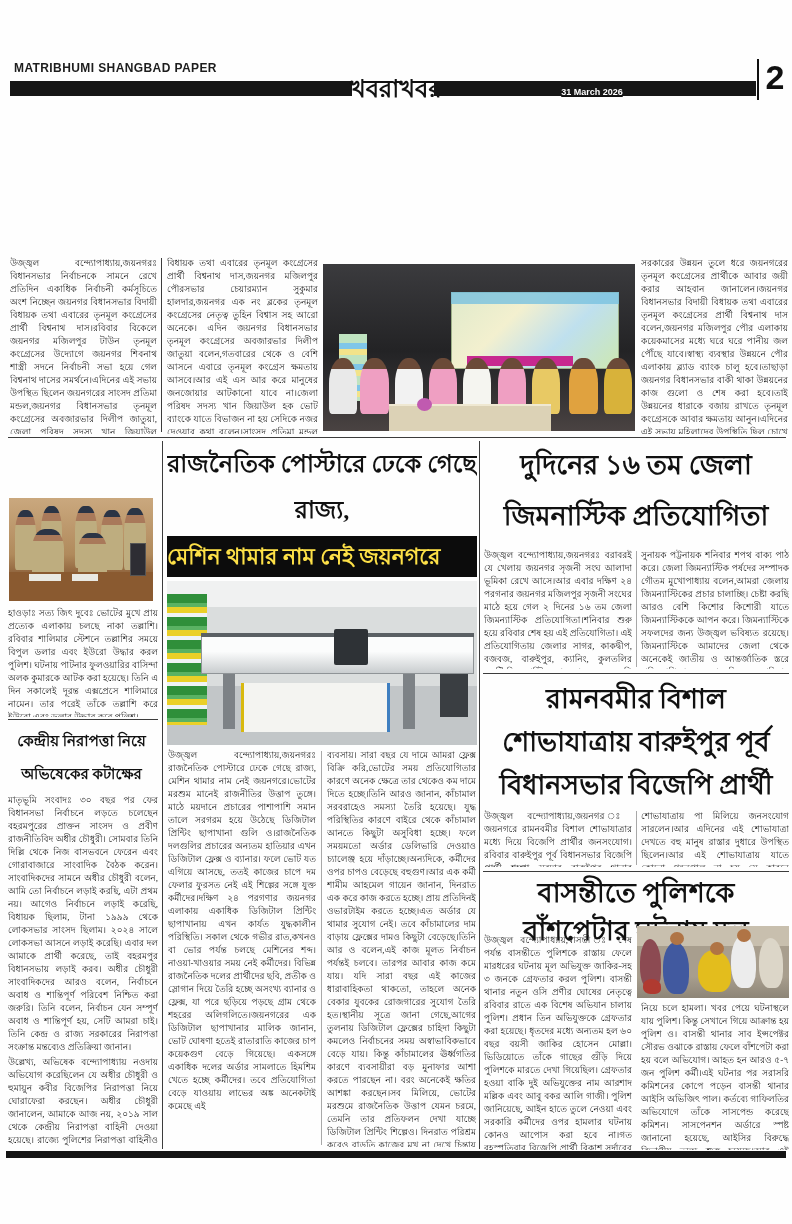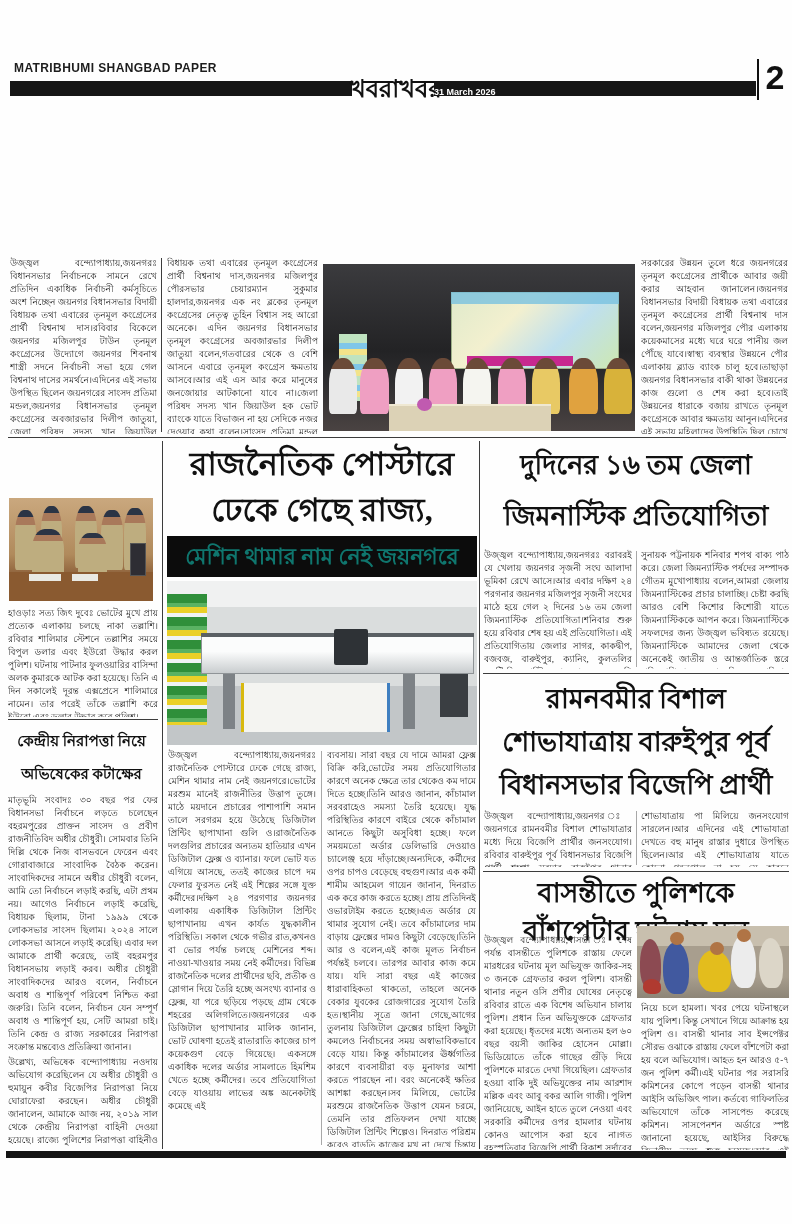--- a/index.html
+++ b/index.html
@@ -6,21 +6,21 @@
   html,body { background:#e8e8e8; }
   .page { position:relative; width:792px; height:1224px; margin:0 auto; background:#fefefe;
           color:#111; font-family:"Liberation Serif", serif; overflow:hidden; }
   .abs { position:absolute; }
 
   
   .paper-name { left:14px; top:61px; font-family:"Liberation Sans",sans-serif; font-weight:bold;
                 font-size:12px; letter-spacing:.4px; color:#1d1d1d; }
   .bar { background:#161616; height:15px; top:81px; }
   .bar-left  { left:10px; width:342px; }
-  .bar-right { left:434px; width:322px; text-align:left; }
+  .bar-right { left:434px; width:322px; text-align:center;text-decoration:underline; }
   .issue-date { color:#fff; font-family:"Liberation Sans",sans-serif; font-size:9px;
                 line-height:15px; padding-right:6px; font-weight:bold; }
   .masthead { left:350px; width:86px; top:70px; text-align:center; font-weight:800; font-size:24px; }
   .pagenum-rule { left:757px; top:59px; width:2px; height:41px; background:#111; }
   .pagenum { left:759px; top:58px; width:32px; text-align:center; font-family:"Liberation Sans",sans-serif;
              font-weight:bold; font-size:34px; }
 
   
   .lead-headline { left:4px; top:98px; width:784px; height:158px; text-align:center;
                    font-size:43px; line-height:52px; font-weight:800; letter-spacing:-1px; overflow:hidden; }
@@ -31,21 +31,21 @@
                word-break:break-word; }
   .body-text p + p { margin-top:2px; }
 
   
   .vrule { position:absolute; width:1px; background:#3c3c3c; }
   .vrule-light { position:absolute; width:1px; background:#a8a8a8; }
   .hrule { position:absolute; height:1px; background:#3c3c3c; }
   .bottom-bar { left:6px; top:1151px; width:780px; height:7px; background:#141414; }
 
   
-  .black-box { background:#0c0c0c; color:#0f766e; text-align:center; font-weight:800;
+  .black-box { background:#0c0c0c; color:#fde047; font-weight:800;
                font-size:22px; line-height:41px; overflow:hidden; }
 
   
   figure { position:absolute; overflow:hidden; }
   figure span { position:absolute; display:block; }
 
   .ph-stage { background:linear-gradient(180deg,#3b3b3e 0%,#232325 52%,#2e2d2f 70%,#4a4342 100%); }
   .st-banner { left:41%; top:17%; width:54%; height:46%;
                background:linear-gradient(135deg,#dfeacb 0%,#f3f0cf 35%,#bfe0ee 65%,#cde8b2 100%);
                border:1px solid #9db089; }
@@ -144,21 +144,21 @@
 
   <div class="hrule" style="left:8px;top:719px;width:150px"></div>
 
   <h2 class="abs h-med" style="left:4px;top:725px;width:155px;height:66px;font-size:15px;line-height:33px">কেন্দ্রীয় নিরাপত্তা নিয়ে অভিষেকের কটাক্ষের চ্যালেঞ্জ অধীরের</h2>
 
   <div class="abs body-text" style="left:8px;top:794px;width:150px;height:352px">
     <p>মাতৃভূমি সংবাদঃ ৩০ বছর পর ফের বিধানসভা নির্বাচনে লড়তে চলেছেন বহরমপুরের প্রাক্তন সাংসদ ও প্রবীণ রাজনীতিবিদ অধীর চৌধুরী। সোমবার তিনি দিল্লি থেকে নিজ বাসভবনে ফেরেন এবং গোরাবাজারে সাংবাদিক বৈঠক করেন। সাংবাদিকদের সামনে অধীর চৌধুরী বলেন, আমি তো নির্বাচনে লড়াই করছি, এটা প্রথম নয়। আগেও নির্বাচনে লড়াই করেছি, বিধায়ক ছিলাম, টানা ১৯৯৯ থেকে লোকসভার সাংসদ ছিলাম। ২০২৪ সালে লোকসভা আসনে লড়াই করেছি। এবার দল আমাকে প্রার্থী করেছে, তাই বহরমপুর বিধানসভায় লড়াই করব। অধীর চৌধুরী সাংবাদিকদের আরও বলেন, নির্বাচনে অবাধ ও শান্তিপূর্ণ পরিবেশ নিশ্চিত করা জরুরি। তিনি বলেন, নির্বাচন যেন সম্পূর্ণ অবাধ ও শান্তিপূর্ণ হয়, সেটি আমরা চাই। তিনি কেন্দ্র ও রাজ্য সরকারের নিরাপত্তা সংক্রান্ত মন্তব্যেও প্রতিক্রিয়া জানান।</p>
     <p>উল্লেখ্য, অভিষেক বন্দ্যোপাধ্যায় নওদায় অভিযোগ করেছিলেন যে অধীর চৌধুরী ও হুমায়ুন কবীর বিজেপির নিরাপত্তা নিয়ে ঘোরাফেরা করছেন। অধীর চৌধুরী জানালেন, আমাকে আজ নয়, ২০১৯ সাল থেকে কেন্দ্রীয় নিরাপত্তা বাহিনী দেওয়া হয়েছে। রাজ্যে পুলিশের নিরাপত্তা বাহিনীও রয়েছে। পাইলট গাড়ি সহ সমস্ত নিরাপত্তা ব্যবস্থা রয়েছে। তাহলে কি মুখ্যমন্ত্রী খাতিরদারি করছেন? অধীর চৌধুরী ভোটার তালিকা সংক্রান্ত ইস্যু নিয়েও উদ্বেগ প্রকাশ করেন। তিনি জানান, বাংলায় এস আই আর -এ নাম বাদের সংখ্যা বেড়ে ৮১ লক্ষে পৌঁছেছে।</p>
   </div>
 
-  <h2 class="abs h-med" style="left:167px;top:441px;width:310px;height:92px;font-size:32px;line-height:46px">রাজনৈতিক পোস্টারে ঢেকে গেছে রাজ্য,</h2>
+  <h2 class="abs h-med" style="left:167px;top:441px;width:310px;height:92px;font-size:24px;line-height:46px">রাজনৈতিক পোস্টারে ঢেকে গেছে রাজ্য,</h2>
 
   <div class="abs black-box" style="left:167px;top:536px;width:310px;height:41px">মেশিন থামার নাম নেই জয়নগরে</div>
 
   <figure class="ph-machine" style="left:167px;top:581px;width:310px;height:164px">
     <span class="mc-flex"></span>
     <span class="mc-leg1"></span>
     <span class="mc-leg2"></span>
     <span class="mc-sheet"></span>
     <span class="mc-beam"></span>
     <span class="mc-rail"></span>

